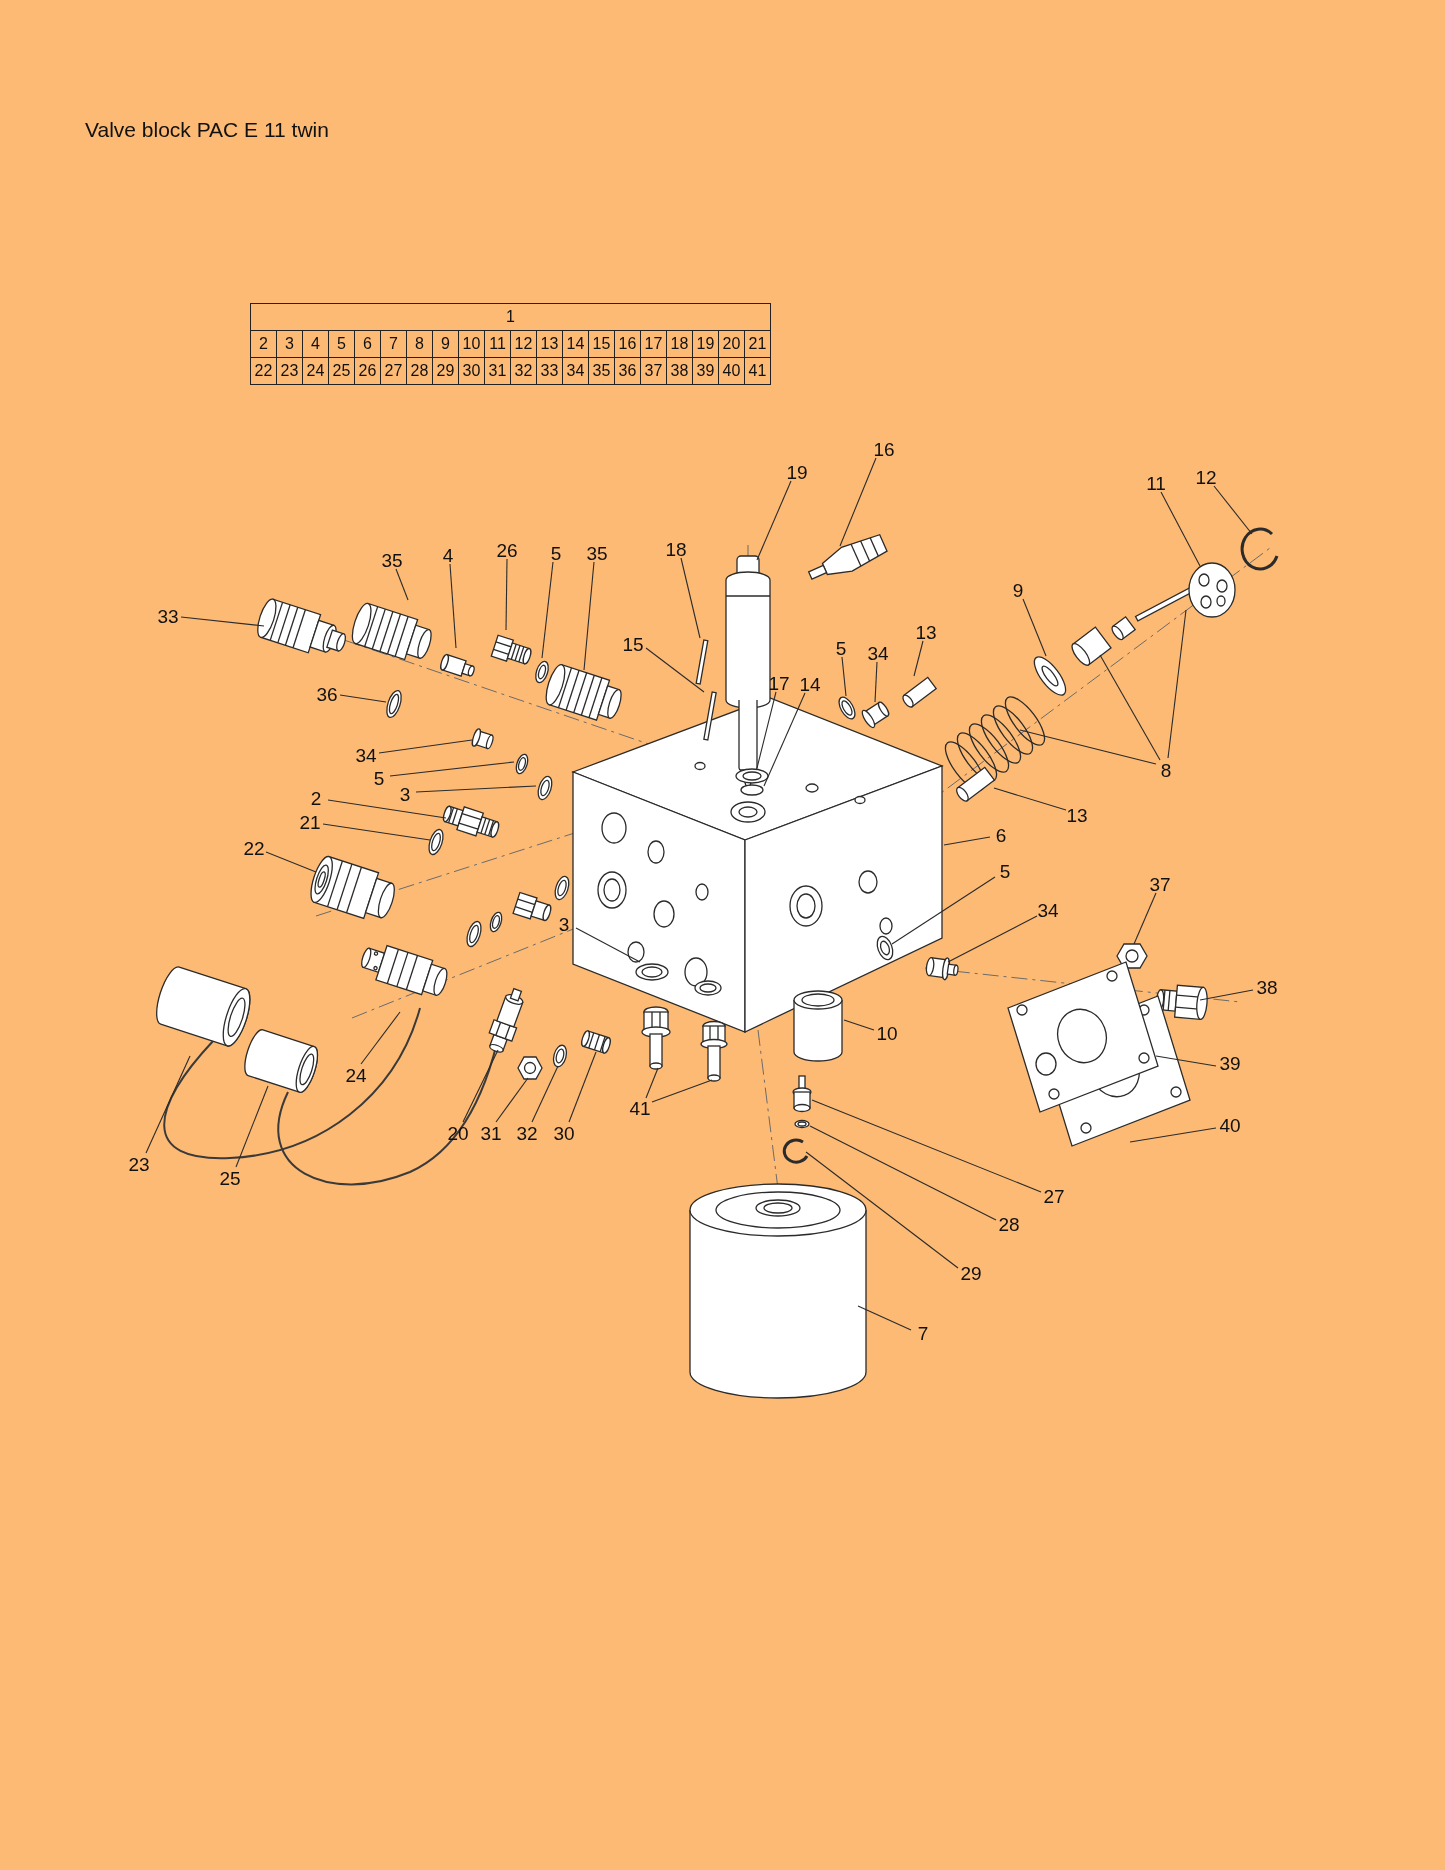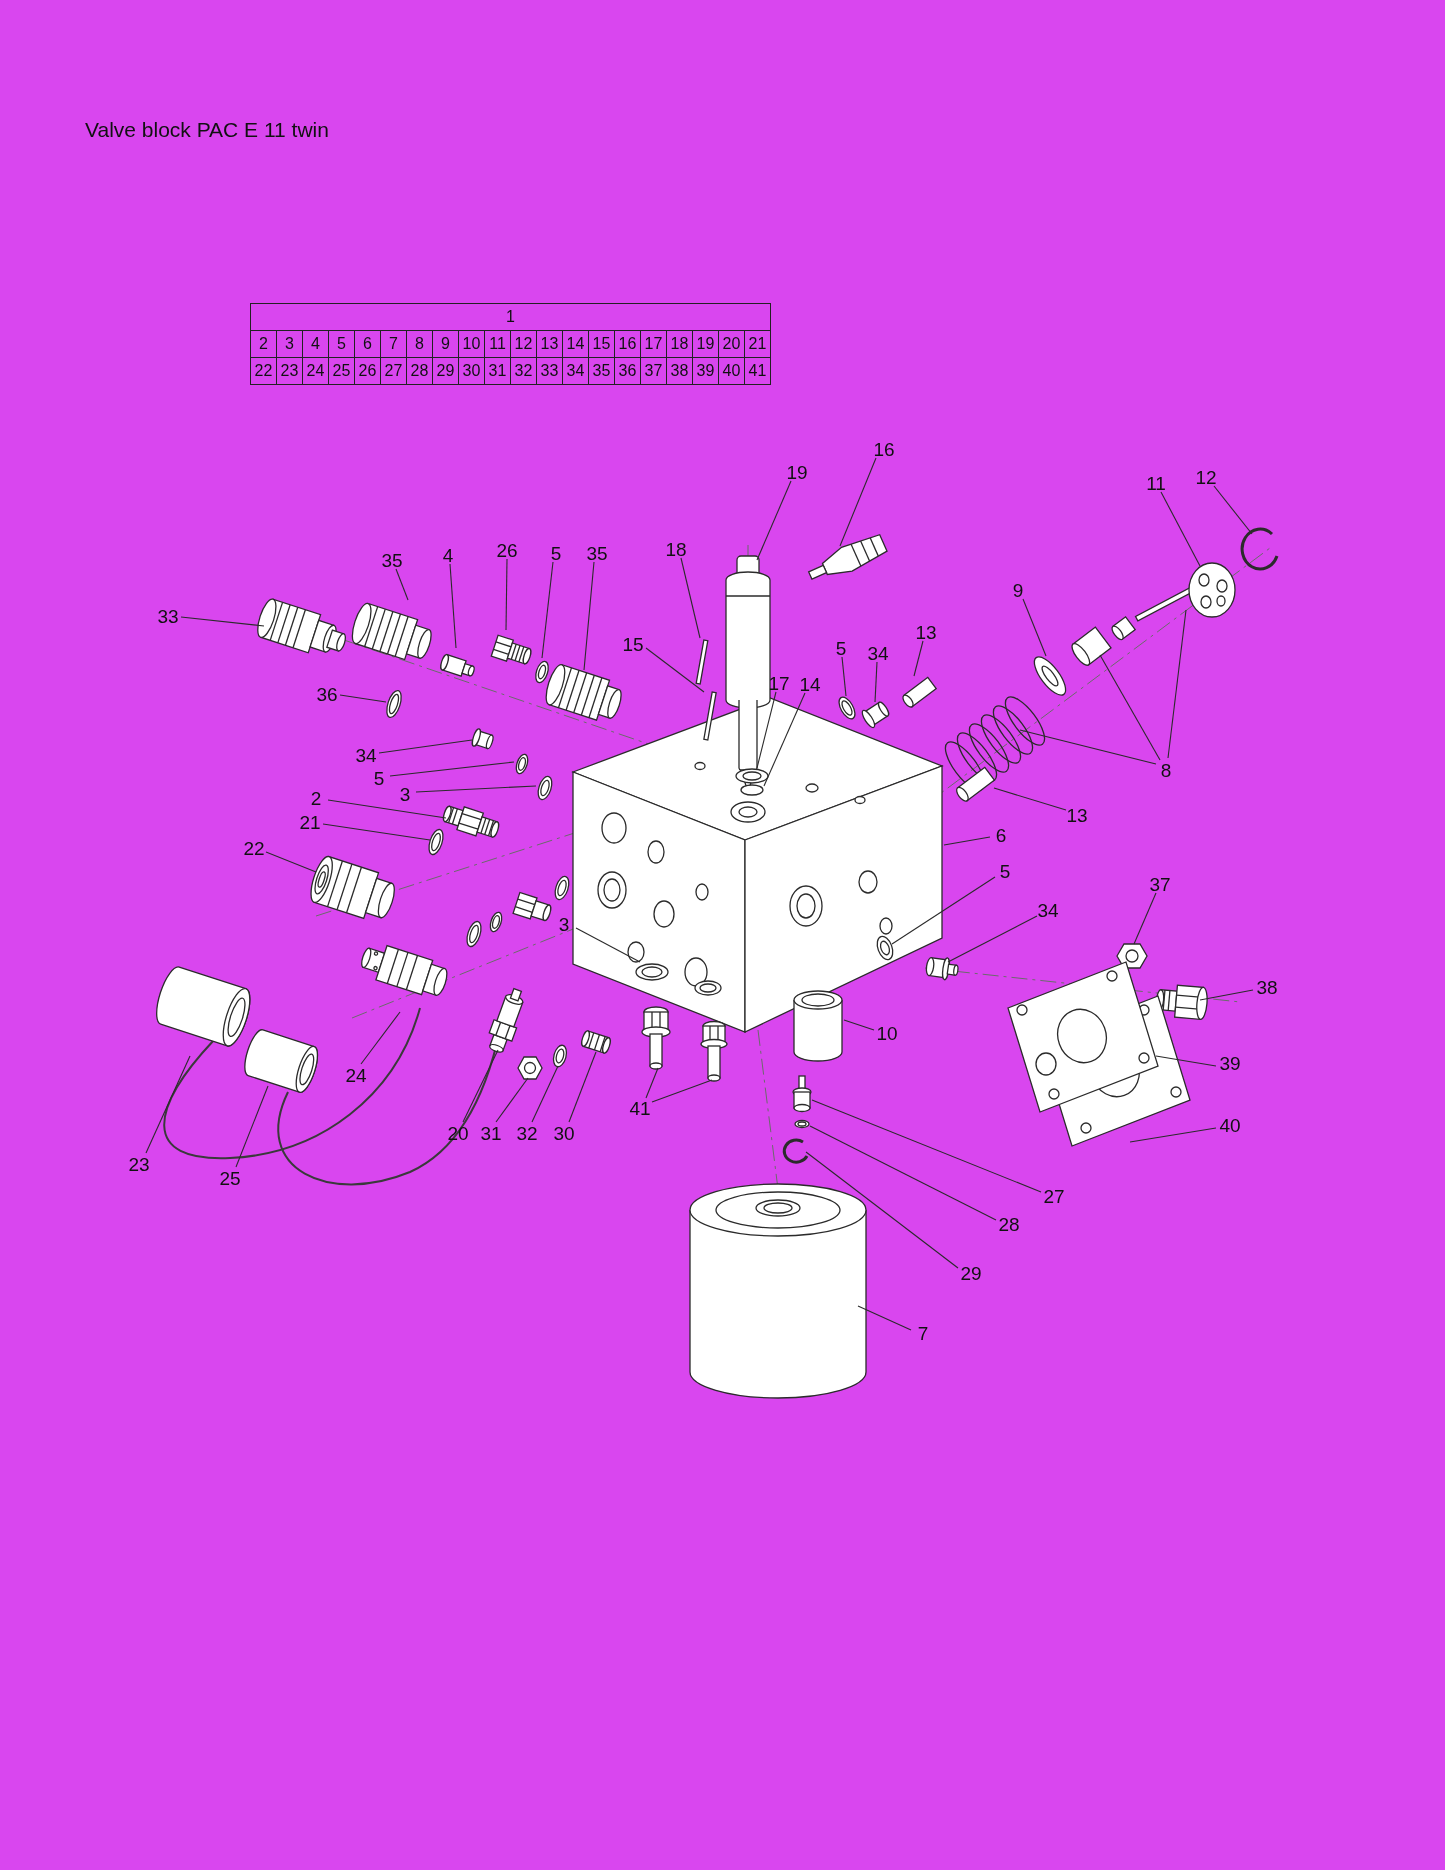--- a/index.html
+++ b/index.html
@@ -1,16 +1,16 @@
 <!DOCTYPE html>
 <html><head>
 <meta charset="utf-8">
 <style>
   html,body { margin:0; padding:0; background:#ffffff; }
-  .page { position:relative; width:1445px; height:1870px; background:#d946ef; overflow:hidden;
+  .page { position:relative; width:1445px; height:1870px; background:#fdba74; overflow:hidden;
           font-family:"Liberation Sans", sans-serif; }
   .title { position:absolute; left:85px; top:118px; font-size:21px; color:#111; }
   .parts-table { position:absolute; left:250px; top:303px; border-collapse:collapse; table-layout:fixed; }
   .parts-table th, .parts-table td { border:1px solid #222; width:25px; min-width:25px; max-width:25px;
           height:26px; padding:0; text-align:center; font-size:16px; font-weight:400; color:#111;
           font-family:"Liberation Sans", sans-serif; overflow:hidden; }
   svg.diagram { position:absolute; left:0; top:0; }
   .ln   { fill:none; stroke:#2b2b2b; stroke-width:1.3; }
   .fw   { fill:#fff;  stroke:#2b2b2b; stroke-width:1.3; }
   .ring { fill:none; stroke:#2b2b2b; stroke-width:1.3; }

